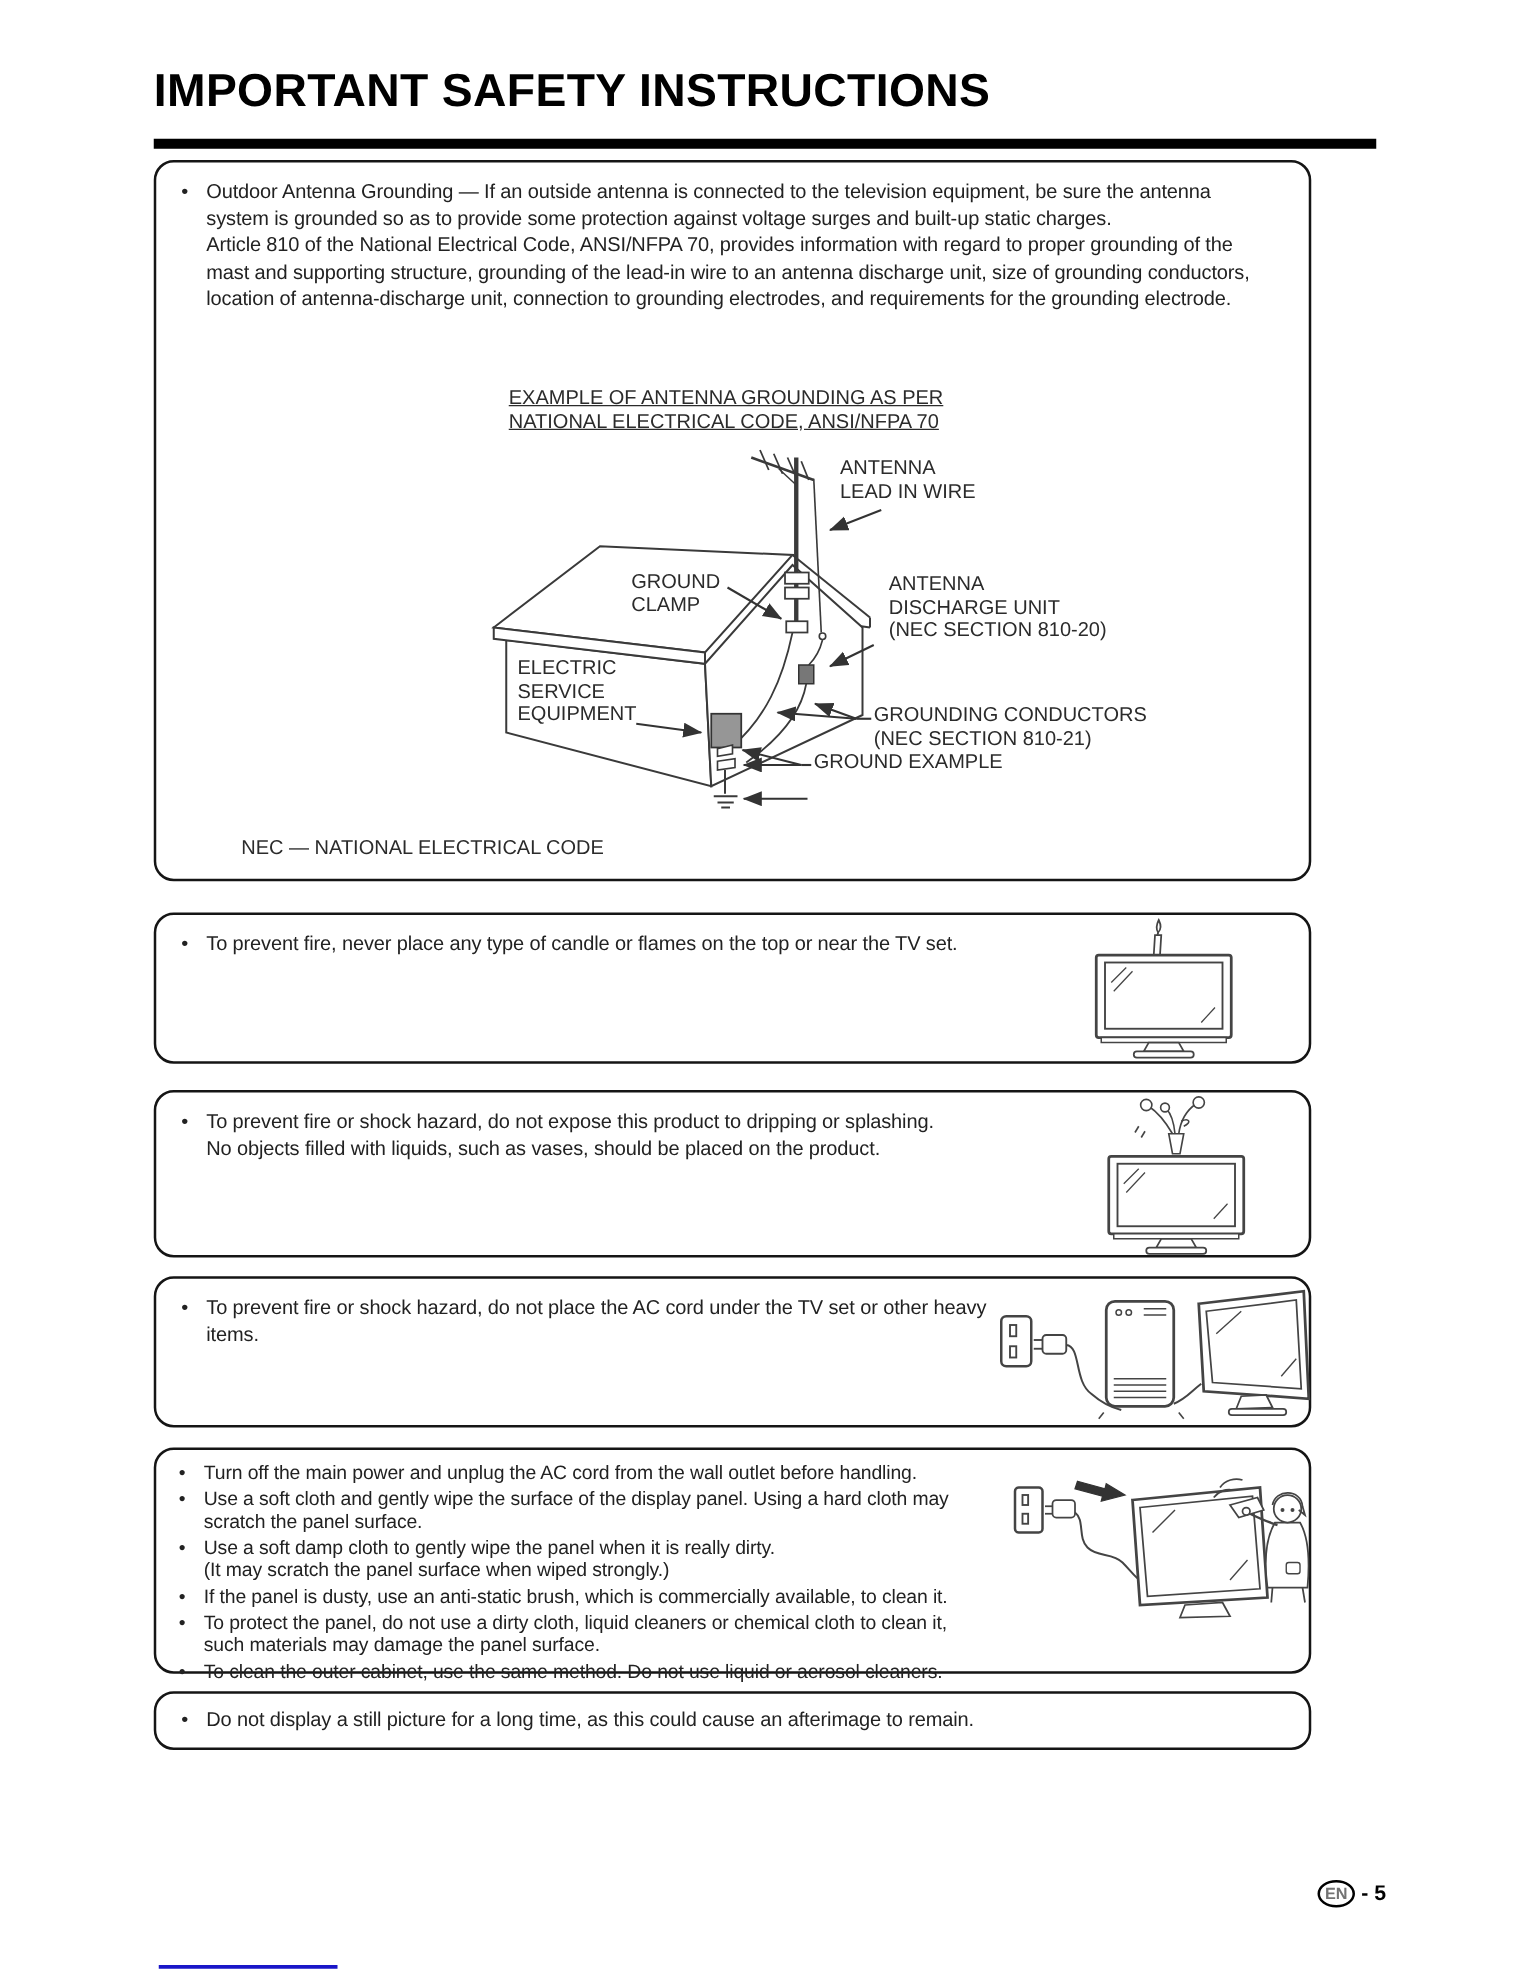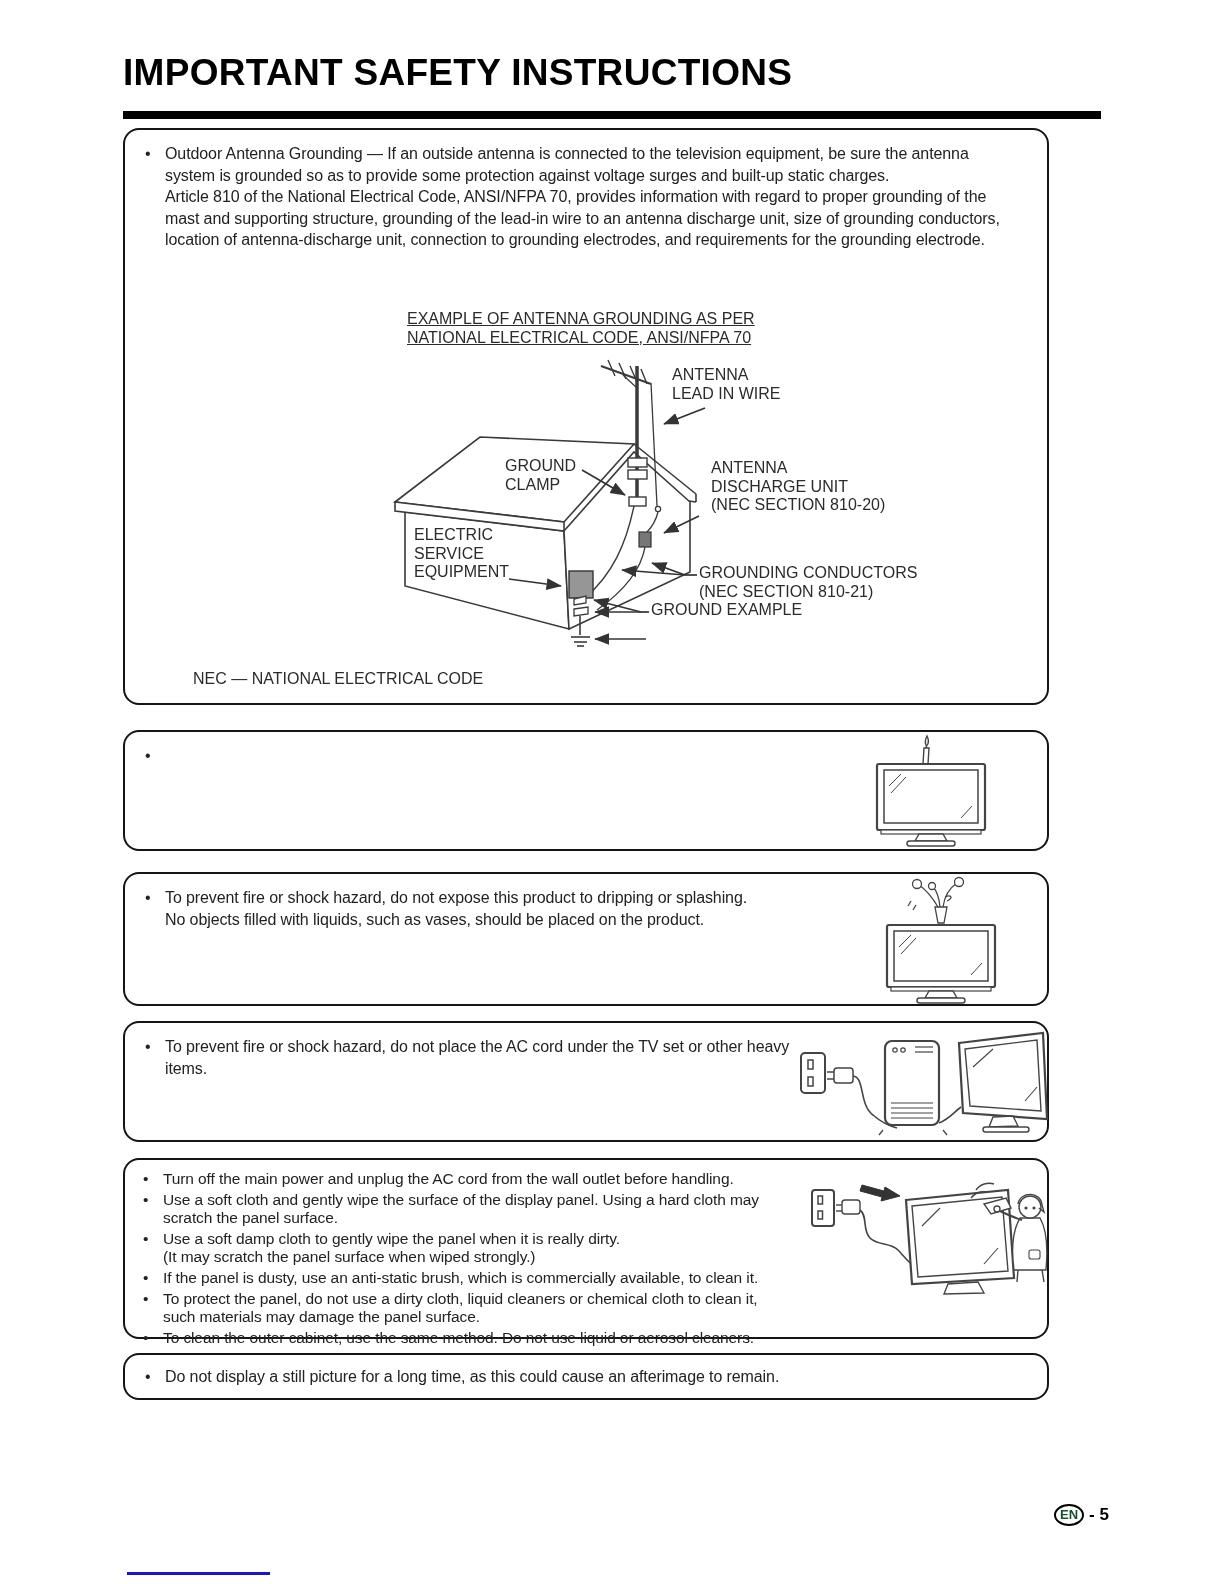--- a/index.html
+++ b/index.html
@@ -25,21 +25,21 @@
   .care-text{width:668px;}
   
   .diagram{position:absolute;left:2px;top:172px;width:920px;height:402px;}
   .diagram svg{position:absolute;left:0;top:0;}
   .dlabel{position:absolute;white-space:pre-line;font-size:16px;line-height:18.5px;color:#2b2b2b;}
   .dcaption{position:absolute;white-space:pre-line;font-size:16px;line-height:18.5px;color:#2b2b2b;text-decoration:underline;}
   .illus{position:absolute;}
   
   .footer{position:absolute;left:1054px;top:1504px;display:flex;align-items:center;gap:5px;}
   .en-badge{display:inline-block;border:2px solid #000;border-radius:50%;padding:1px 4px 2px 4px;
-        font-size:13px;font-weight:bold;color:#14532d;}
+        font-size:13px;font-weight:bold;color:#737373;}
   .page-num{font-size:17px;font-weight:bold;color:#000;}
   .artifact-line{position:absolute;left:127px;top:1572px;width:143px;height:3px;background:#1a16c8;}
   svg{overflow:visible;}
 </style>
 </head>
 <body>
 
 <div class="page">
 
   <h1 class="page-title">IMPORTANT SAFETY INSTRUCTIONS</h1>
@@ -141,20 +141,21 @@
       <div class="dlabel" style="left:572px;top:262px">GROUNDING CONDUCTORS
 (NEC SECTION 810-21)</div>
       <div class="dlabel" style="left:524px;top:299px">GROUND EXAMPLE</div>
       <div class="dlabel" style="left:66px;top:368px">NEC — NATIONAL ELECTRICAL CODE</div>
     </div>
   </section>
 
   <section class="box box2">
     <div class="brow">
       <span class="marker">•</span>
+      <div class="btext">To prevent fire, never place any type of candle or flames on the top or near the TV set.</div>
     </div>
     <svg class="illus" style="left:746px;top:2px" width="125" height="116" viewBox="0 0 125 116">
       <g stroke="#444" fill="none" stroke-width="1.4">
         <path d="M56,2 C54,6 53.5,9 55.5,12 C58.5,9 58,6 56,2 Z"></path>
         <line x1="55.5" y1="12" x2="55" y2="14"></line>
         <polygon points="53,14 58,14 57,30 52,30" fill="#fff"></polygon>
       </g>
       <g stroke="#444" fill="#fff">
         <rect x="6" y="30" width="108" height="66" rx="2" stroke-width="2.2"></rect>
         <rect x="13" y="36" width="94" height="53" stroke-width="1.5"></rect>

